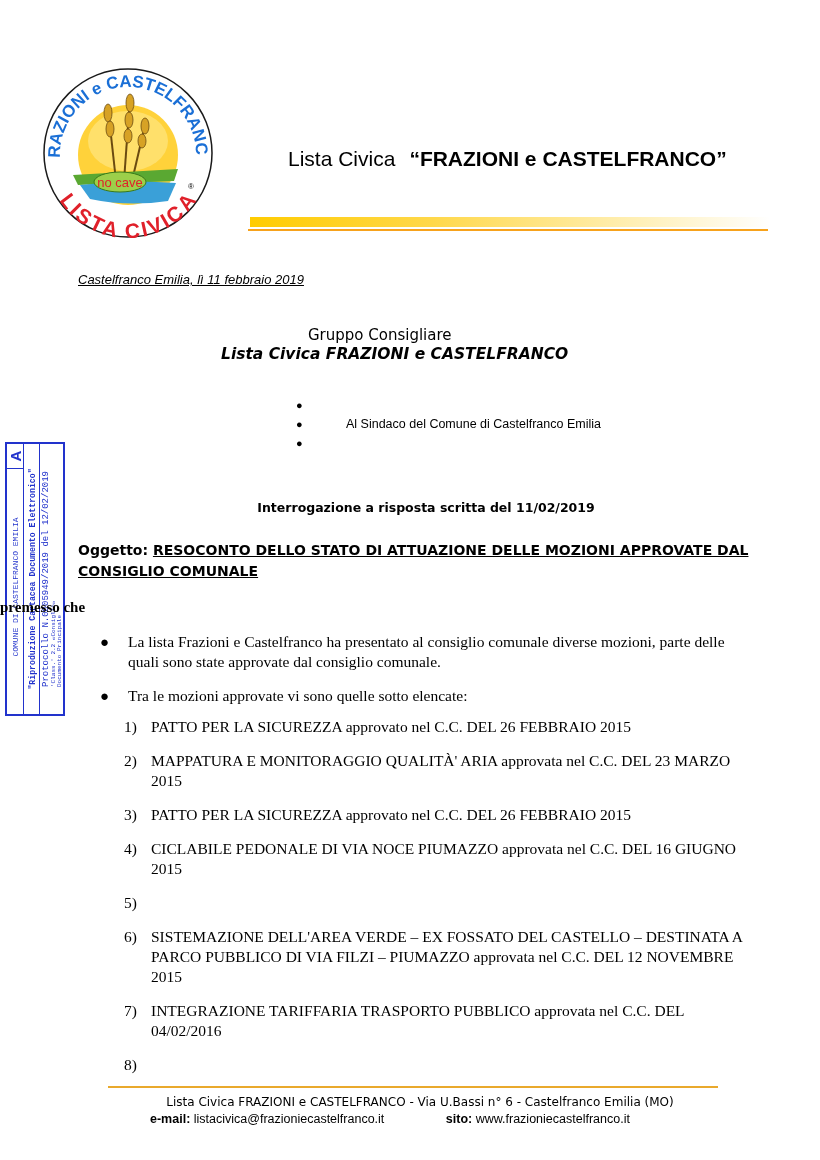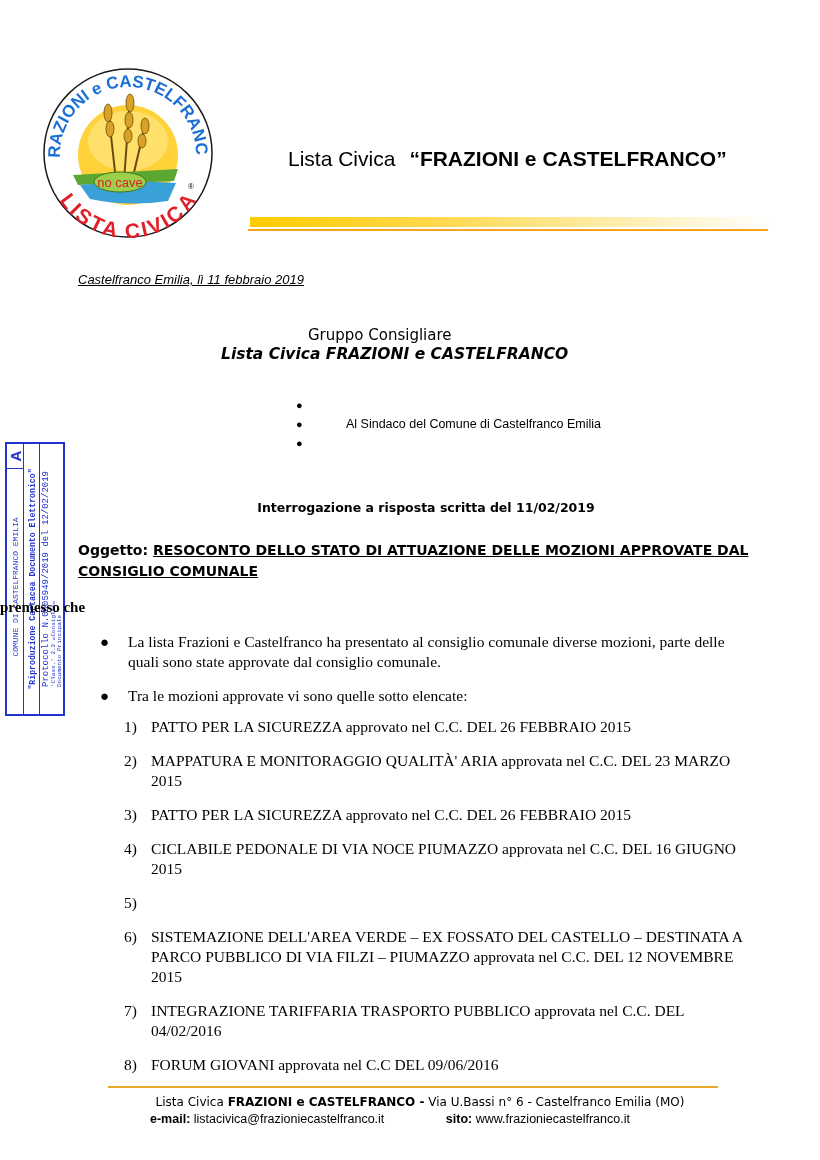--- a/index.html
+++ b/index.html
@@ -57,21 +57,21 @@
   .bullets li { display: flex; margin-bottom: 14px; }
   .bullets .dot { width: 28px; flex: none; font-size: 15px; }
 
   .motions { position: absolute; left: 124px; top: 717px; width: 620px; margin: 0; padding: 0; list-style: none; font-family: "Liberation Serif", serif; font-size: 15.5px; line-height: 20px; }
   .motions li { display: flex; margin-bottom: 14px; }
   .motions .num { width: 27px; flex: none; }
 
   
   .footer-line { position: absolute; left: 108px; top: 1086px; width: 610px; height: 2px; background: #e9a92c; }
   .footer-l1 { position: absolute; left: 0; width: 820px; text-align: center; top: 1095px; font-family: "DejaVu Sans", sans-serif; font-size: 12px; padding-left: 20px; box-sizing: border-box; }
-  .footer-l1 b { font-weight: bold; }
+  .footer-l1 b { font-weight: normal; }
   .footer-l2 { position: absolute; left: 150px; top: 1112px; font-family: "Liberation Sans", sans-serif; font-size: 12.5px; white-space: nowrap; }
   .footer-l2 b { font-weight: bold; }
   .footer-l2 .site { margin-left: 58px; }
 </style>
 </head>
 <body>
 
 <div class="logo">
   <svg width="180" height="175" viewBox="0 0 180 175">
     <defs>
@@ -199,21 +199,20 @@
   <li>
       <span class="num">6)</span>
       <span>SISTEMAZIONE DELL'AREA VERDE – EX FOSSATO DEL CASTELLO – DESTINATA A PARCO PUBBLICO DI VIA FILZI – PIUMAZZO approvata nel C.C. DEL 12 NOVEMBRE 2015</span>
     </li>
   <li>
       <span class="num">7)</span>
       <span>INTEGRAZIONE TARIFFARIA TRASPORTO PUBBLICO approvata nel C.C. DEL 04/02/2016</span>
     </li>
   <li>
       <span class="num">8)</span>
-      <span>FORUM GIOVANI approvata nel C.C DEL 09/06/2016</span>
     </li>
 </ol>
 
 <div class="footer-line"></div>
 <div class="footer-l1">
   <span>Lista Civica </span><b>FRAZIONI e CASTELFRANCO -</b><span> Via U.Bassi  n° 6 - Castelfranco Emilia  (MO)</span>
 </div>
 <div class="footer-l2">
   <b>e-mail:</b><span> listacivica@frazioniecastelfranco.it</span>
   <span class="site"><b>sito:</b><span> www.frazioniecastelfranco.it</span></span>

